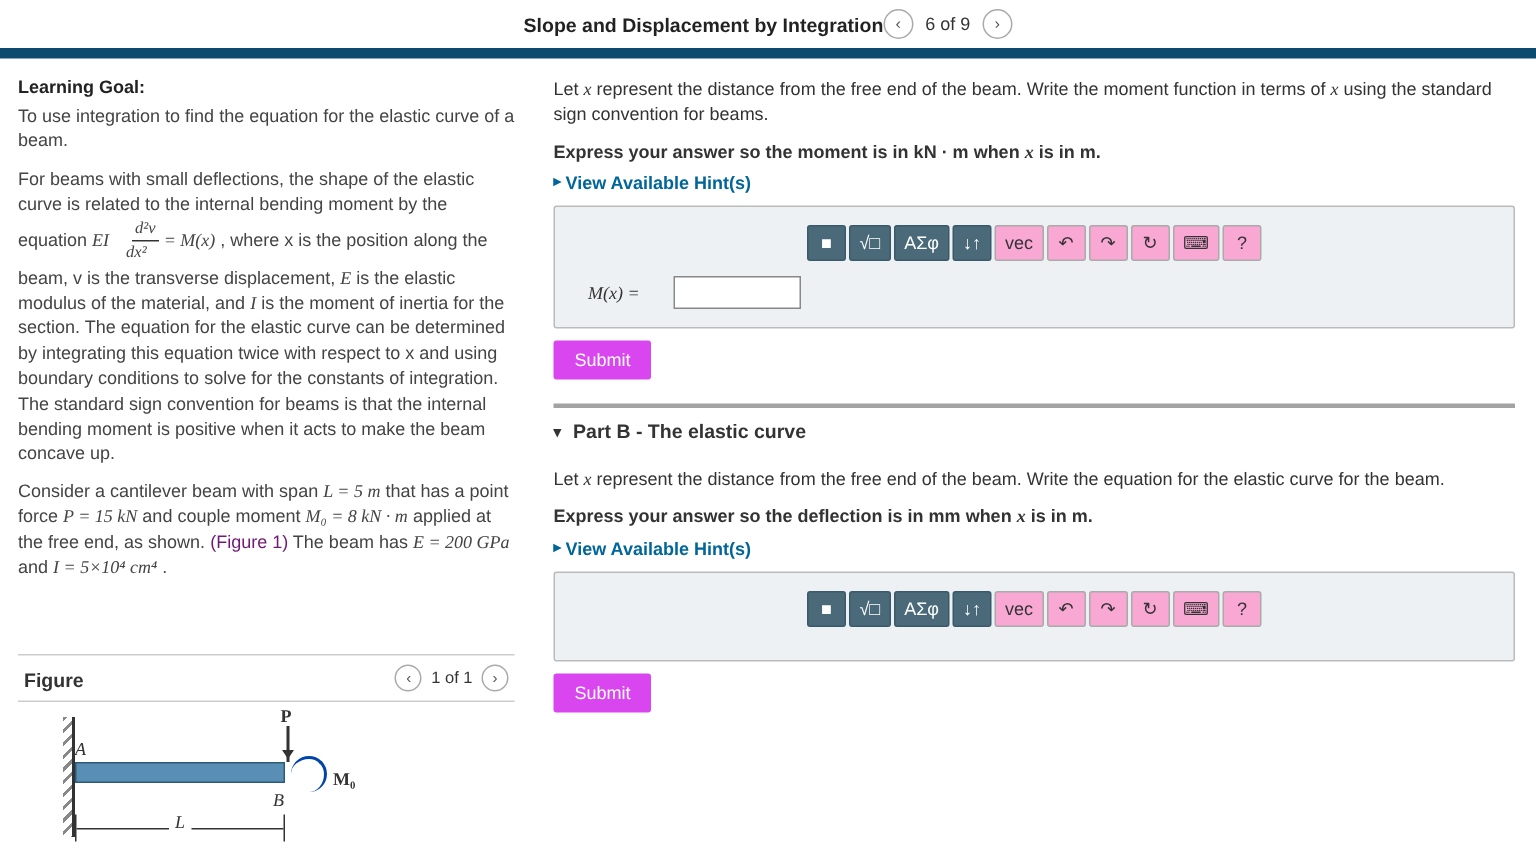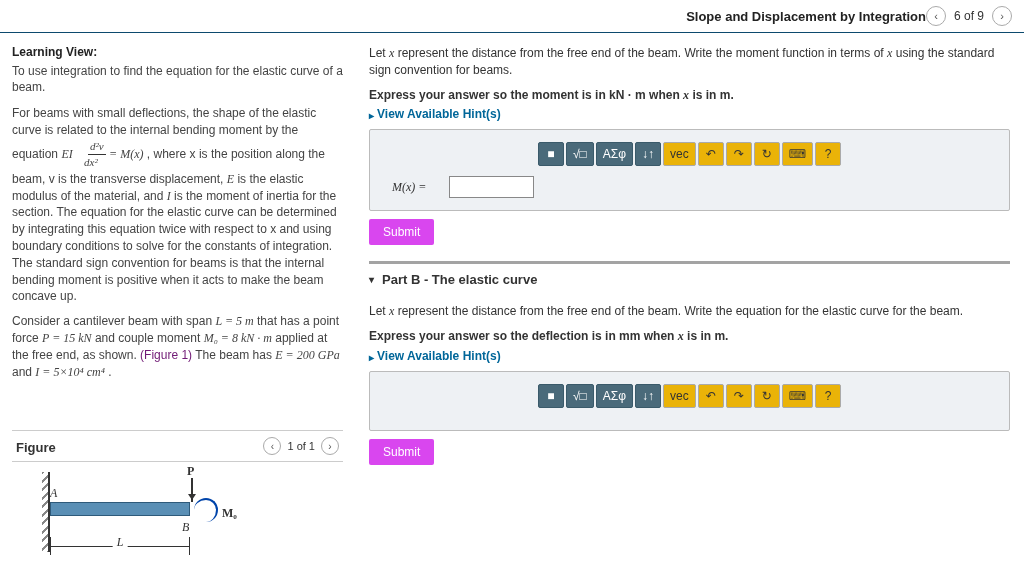--- a/index.html
+++ b/index.html
@@ -1,17 +1,17 @@
 <!DOCTYPE html>
 <html><head>
 <meta charset="utf-8">
 <style>
 * { box-sizing: border-box; margin: 0; padding: 0; }
 body { font-family: Arial, Helvetica, sans-serif; font-size: 12px; color: #333; background: #fff; width: 1024px; }
-.header { display: flex; justify-content: flex-end; align-items: center; padding: 6px 12px; border-bottom: 1px solid #0c4a6e; }
+.header { display: flex; justify-content: center; align-items: center; padding: 6px 12px; border-bottom: 7px solid #0c4a6e; }
 .header-title { font-weight: bold; font-size: 13px; color: #222; }
 .header-nav { display: flex; align-items: center; gap: 8px; }
 .nav-btn { width: 20px; height: 20px; border: 1px solid #aaa; border-radius: 50%; display: flex; align-items: center; justify-content: center; background: #fff; font-size: 11px; color: #555; cursor: pointer; }
 .main { display: flex; }
 .left { width: 355px; padding: 12px; }
 .right { flex: 1; padding: 12px 14px; }
 .lg-title { font-weight: bold; color: #222; margin-bottom: 4px; }
 .lg-text { color: #444; line-height: 1.35; margin-bottom: 10px; }
 .body-text { color: #444; line-height: 1.4; }
 .body-text .link { color: #701a75; }
@@ -32,26 +32,26 @@
 .label-p { position: absolute; left: 175px; top: 2px; font-weight: bold; font-family: 'Times New Roman', serif; }
 .arrow-p { position: absolute; left: 179px; top: 16px; width: 2px; height: 24px; background: #333; }
 .arrow-p::after { content:''; position: absolute; bottom: -2px; left: -3px; border: 4px solid transparent; border-top: 6px solid #333; }
 .moment-arc { position: absolute; left: 182px; top: 36px; width: 24px; height: 24px; border: 2px solid #0044aa; border-left: none; border-bottom: none; border-radius: 50%; }
 .label-m0 { position: absolute; left: 210px; top: 44px; font-family: 'Times New Roman', serif; font-weight: bold; }
 .dim-l { position: absolute; left: 38px; top: 75px; width: 140px; height: 18px; border-left: 1px solid #333; border-right: 1px solid #333; }
 .dim-l-line { position: absolute; left: 0; top: 9px; width: 100%; height: 1px; background: #333; }
 .dim-l-label { position: absolute; left: 50%; top: -2px; transform: translateX(-50%); background: #fff; padding: 0 4px; font-style: italic; font-family: 'Times New Roman', serif; }
 .prompt { color: #333; line-height: 1.4; margin-bottom: 8px; }
 .bold-prompt { font-weight: bold; margin-bottom: 4px; }
-.hints-link { color: #006699; font-weight: bold; font-size: 12px; cursor: pointer; display: inline-flex; align-items: flex-end; gap: 3px; margin-bottom: 8px; }
+.hints-link { color: #006699; font-weight: bold; font-size: 12px; cursor: pointer; display: inline-flex; align-items: flex-start; gap: 3px; margin-bottom: 8px; }
 .hints-link::before { content: '▸'; font-size: 10px; }
 .answer-box { border: 1px solid #bbb; background: #eef1f4; padding: 12px; border-radius: 2px; margin-bottom: 8px; }
 .toolbar { display: flex; justify-content: center; gap: 2px; margin-bottom: 10px; }
 .tb-btn { background: #4a6a7a; color: #fff; border: 1px solid #3a5a6a; padding: 3px 6px; font-size: 12px; cursor: pointer; min-width: 26px; height: 24px; display: flex; align-items: center; justify-content: center; border-radius: 2px; }
-.tb-btn.light { background: #eab308; color: #333; border-color: #aaa; }
+.tb-btn.light { background: #f9a8d4; color: #333; border-color: #aaa; }
 .input-row { display: flex; align-items: center; gap: 23px; margin-left: 10px; }
 .input-label { font-family: 'Times New Roman', serif; font-style: italic; }
 .answer-input { width: 85px; height: 22px; border: 1px solid #888; padding: 2px 4px; background: #fff; }
 .submit-btn { background: #d946ef; color: #fff; border: none; padding: 6px 14px; font-size: 12px; cursor: pointer; border-radius: 2px; }
 .part-header { display: flex; align-items: center; gap: 8px; padding: 8px 0; border-top: 3px solid #a3a3a3; margin-top: 16px; margin-bottom: 8px; font-weight: bold; font-size: 13px; }
 .part-header::before { content: '▾'; font-size: 10px; }
 </style>
 </head>
 <body>
 
@@ -59,21 +59,21 @@
   <div class="header-title">Slope and Displacement by Integration</div>
   <div class="header-nav">
     <div class="nav-btn">‹</div>
     <div>6 of 9</div>
     <div class="nav-btn">›</div>
   </div>
 </div>
 
 <div class="main">
   <div class="left">
-    <div class="lg-title">Learning View:</div>
+    <div class="lg-title">Learning Goal:</div>
     <div class="lg-text">To use integration to find the equation for the elastic curve of a beam.</div>
 
     <div class="body-text">
       <span>For beams with small deflections, the shape of the elastic curve is related to the internal bending moment by the equation </span>
       <span class="mi">EI</span>
       <span class="frac">
         <span class="num">d²v</span>
         <span class="den">dx²</span>
       </span>
       <span class="mi"> = M(x)</span>

